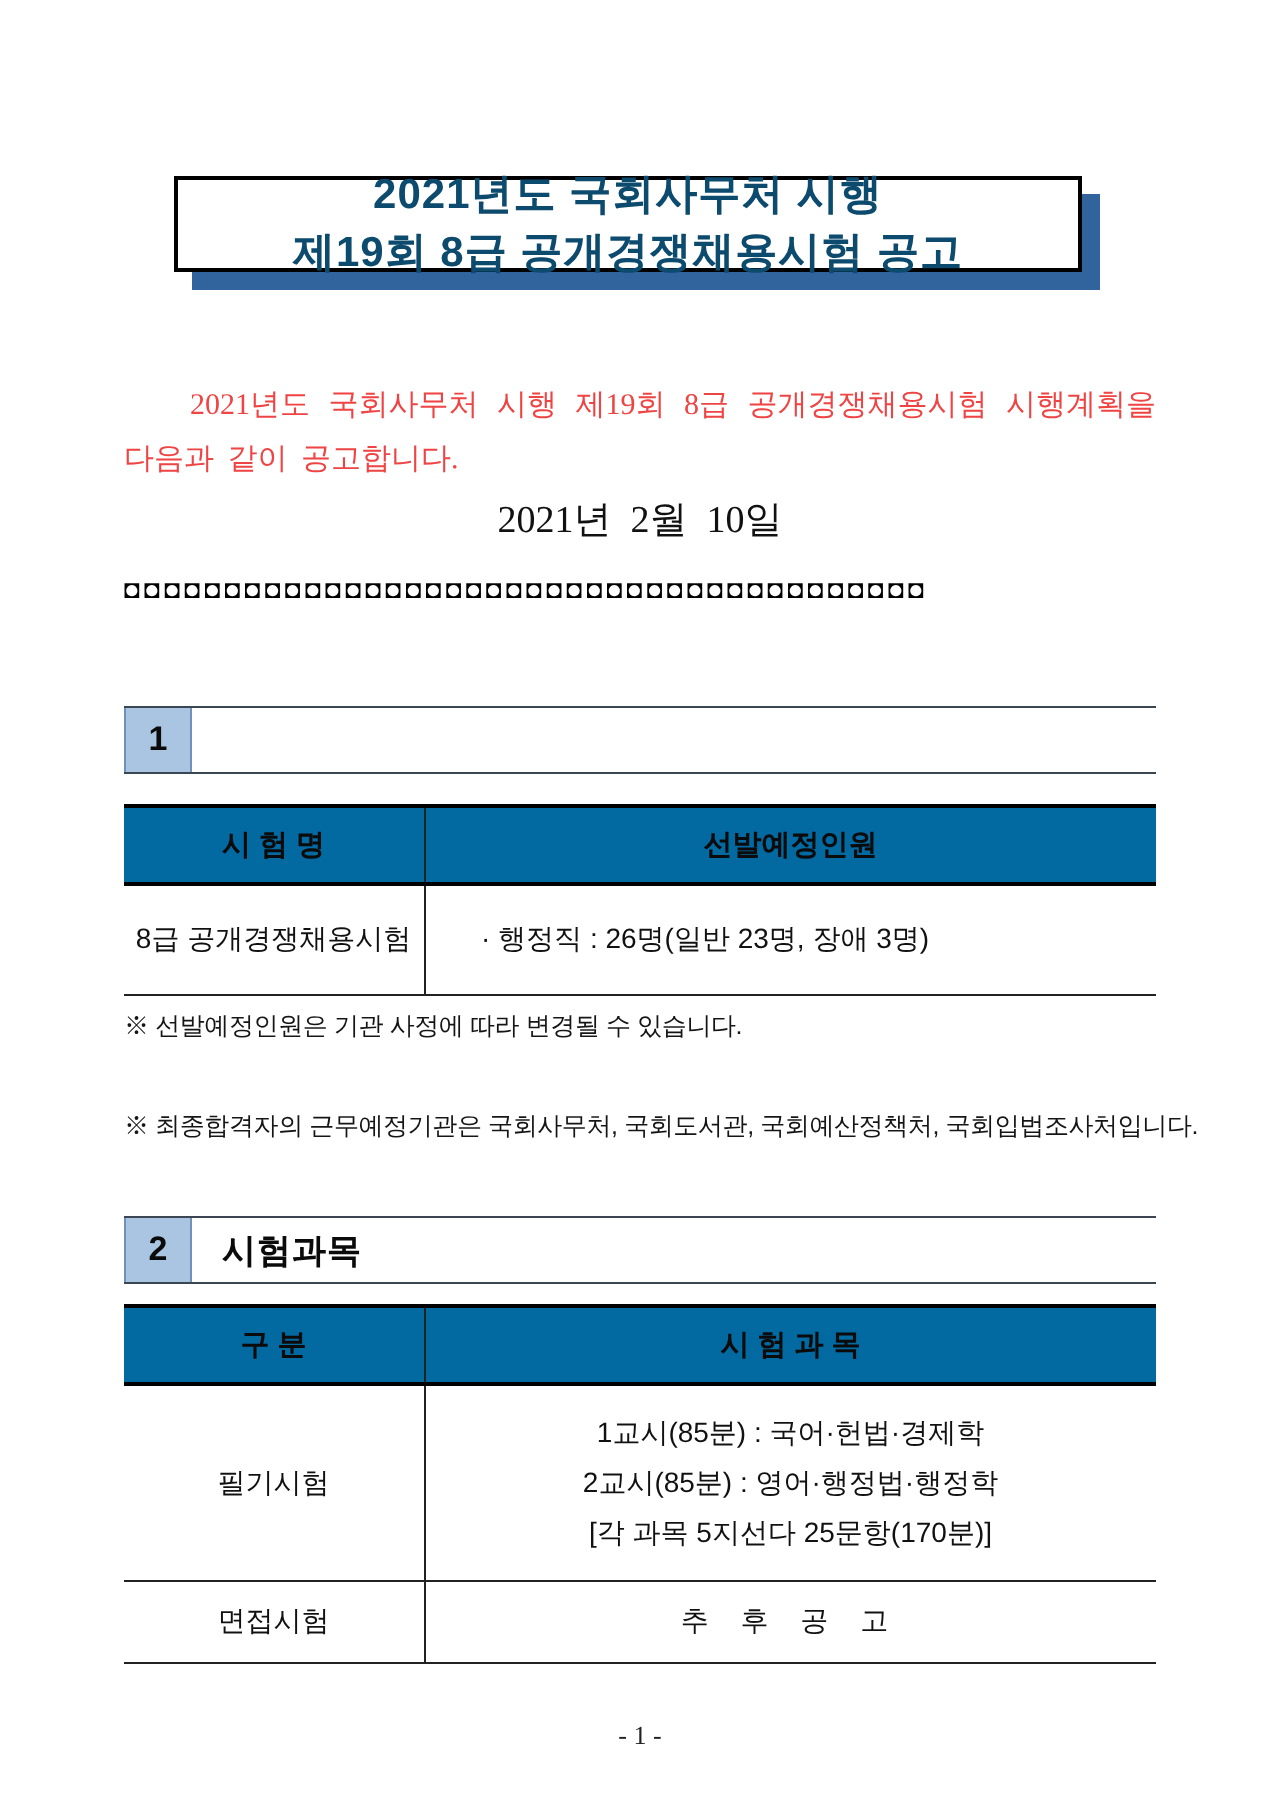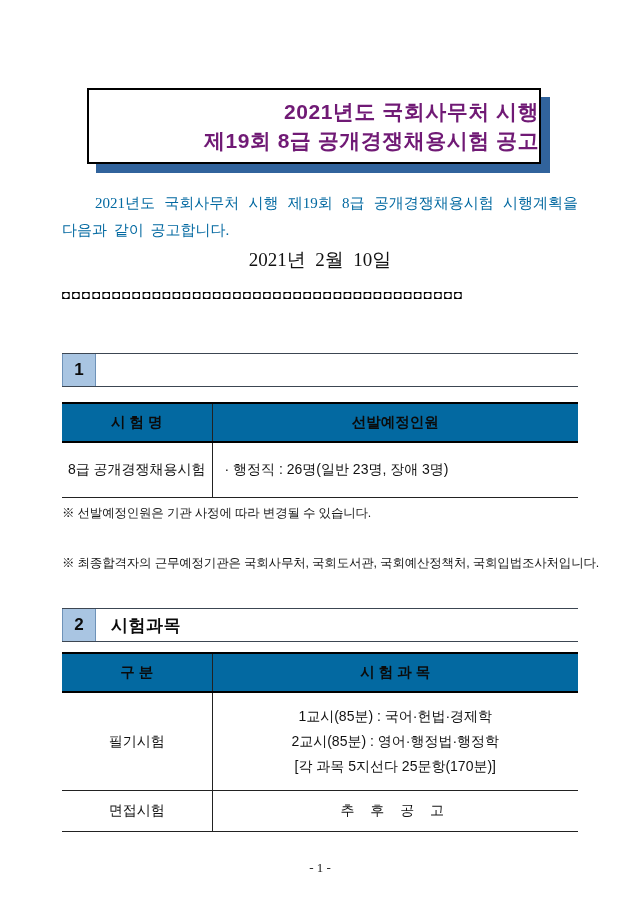--- a/index.html
+++ b/index.html
@@ -22,46 +22,46 @@
     font-size: 14px;
     font-weight: 500;
     letter-spacing: 0.5px;
     color: #1a1a1a;
   }
 
   
   .title-box {
     position: absolute;
     left: 87px; top: 88px;
-    width: 454px; height: 76px;
+    width: 454px; height: 48px;
     border: 2.5px solid #000;
     background: #fff;
     box-shadow: 9px 9px 0 0 #31639c;
     display: flex;
     flex-direction: column;
     justify-content: center;
-    text-align: right;
+    text-align: center;
     font-weight: bold;
     font-size: 21px;
     line-height: 29px;
     letter-spacing: 0.5px;
-    color: #701a75;
+    color: #0c4a6e;
   }
 
   .intro {
     position: absolute;
     left: 62px; top: 190px;
     width: 516px;
     font-family: "Liberation Serif", serif;
     font-size: 15px;
     line-height: 27px;
     text-align: justify;
     text-indent: 2.2em;
     word-spacing: 3px;
-    color: #0369a1;
+    color: #ef4444;
   }
 
   .date {
     position: absolute;
     left: 62px; top: 247px;
     width: 516px;
     text-align: center;
     font-family: "Liberation Serif", serif;
     font-size: 19px;
     white-space: pre;
@@ -146,21 +146,21 @@
     color: #0b0b0b;
   }
   table.doc-table td {
     border-bottom: 1.4px solid #222;
     font-size: 14px;
     text-align: center;
     vertical-align: middle;
     color: #111;
   }
   table.doc-table .vline { border-right: 1.4px solid #222; }
-  table.doc-table td.cell-left { text-align: left; padding-left: 12px; }
+  table.doc-table td.cell-left { text-align: left; padding-left: 28px; }
   .tbl1 td { padding: 18px 0; }
   .tbl2 td { padding: 11px 0; }
   .tbl2 .multi div { line-height: 25px; }
   .spread { letter-spacing: 6px; }
 
   .note {
     position: absolute;
     left: 62px;
     width: 540px;
     font-size: 12.5px;

